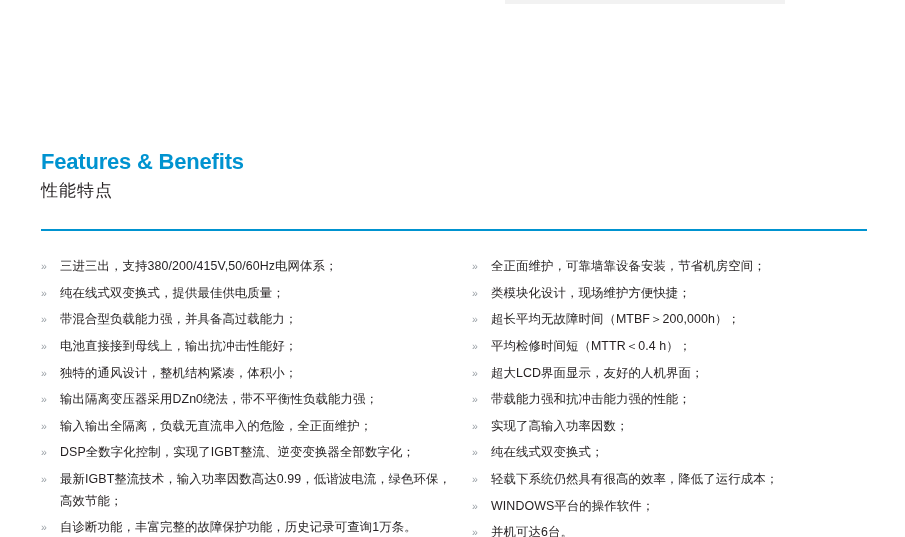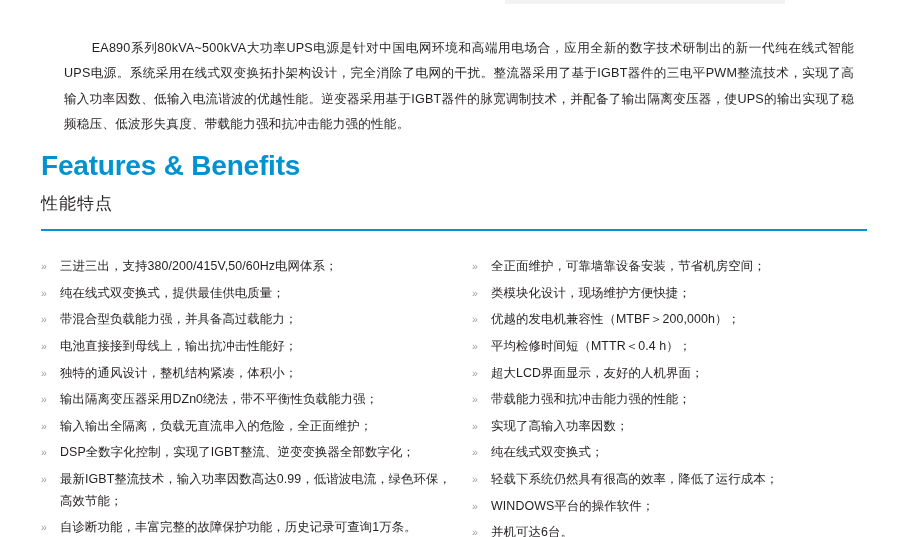--- a/index.html
+++ b/index.html
@@ -53,32 +53,32 @@
     margin: 0;
     text-indent: 2.2em;
   }
   .section-head {
     position: absolute;
     left: 41px;
     top: 148px;
     width: 600px;
   }
   .section-title-en {
-    font-size: 28px;
+    font-size: 22px;
     font-weight: bold;
     color: #0093d0;
     letter-spacing: -0.2px;
     line-height: 1.25;
     margin: 0;
   }
   .section-title-cn {
     font-size: 17px;
     color: #231f20;
     line-height: 1.5;
-    margin: 8px 0 0 0;
+    margin: 2px 0 0 0;
     letter-spacing: 1px;
   }
   .divider {
     position: absolute;
     left: 41px;
     top: 229px;
     width: 826px;
     height: 2px;
     background: #0093d0;
   }
@@ -125,23 +125,20 @@
 </style>
 </head>
 <body>
 
 <div class="page">
 
   <div class="topbar">
     <div class="topbar-accent"></div>
   </div>
 
-  <div class="intro">
-    <p>EA890系列80kVA~500kVA大功率UPS电源是针对中国电网环境和高端用电场合，应用全新的数字技术研制出的新一代纯在线式智能UPS电源。系统采用在线式双变换拓扑架构设计，完全消除了电网的干扰。整流器采用了基于IGBT器件的三电平PWM整流技术，实现了高输入功率因数、低输入电流谐波的优越性能。逆变器采用基于IGBT器件的脉宽调制技术，并配备了输出隔离变压器，使UPS的输出实现了稳频稳压、低波形失真度、带载能力强和抗冲击能力强的性能。</p>
-  </div>
 
   <div class="section-head">
     <div class="section-title-en">Features &amp; Benefits</div>
     <div class="section-title-cn">性能特点</div>
   </div>
 
   <div class="divider"></div>
 
   <div class="columns">
 
@@ -195,21 +192,21 @@
         <li>
           <span class="bullet">»</span>
           <span class="li-text">全正面维护，可靠墙靠设备安装，节省机房空间；</span>
         </li>
         <li>
           <span class="bullet">»</span>
           <span class="li-text">类模块化设计，现场维护方便快捷；</span>
         </li>
         <li>
           <span class="bullet">»</span>
-          <span class="li-text">优越的发电机兼容性（MTBF＞200,000h）；</span>
+          <span class="li-text">超长平均无故障时间（MTBF＞200,000h）；</span>
         </li>
         <li>
           <span class="bullet">»</span>
           <span class="li-text">平均检修时间短（MTTR＜0.4 h）；</span>
         </li>
         <li>
           <span class="bullet">»</span>
           <span class="li-text">超大LCD界面显示，友好的人机界面；</span>
         </li>
         <li>

